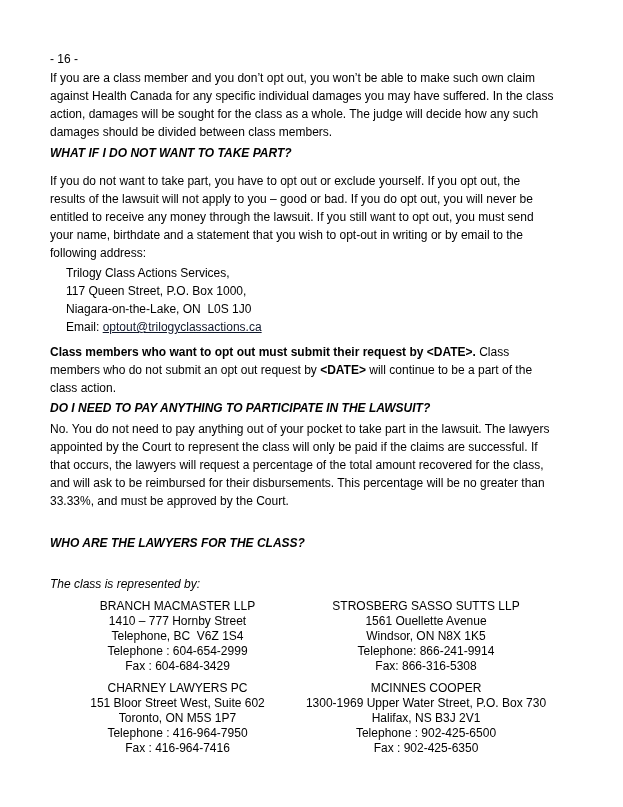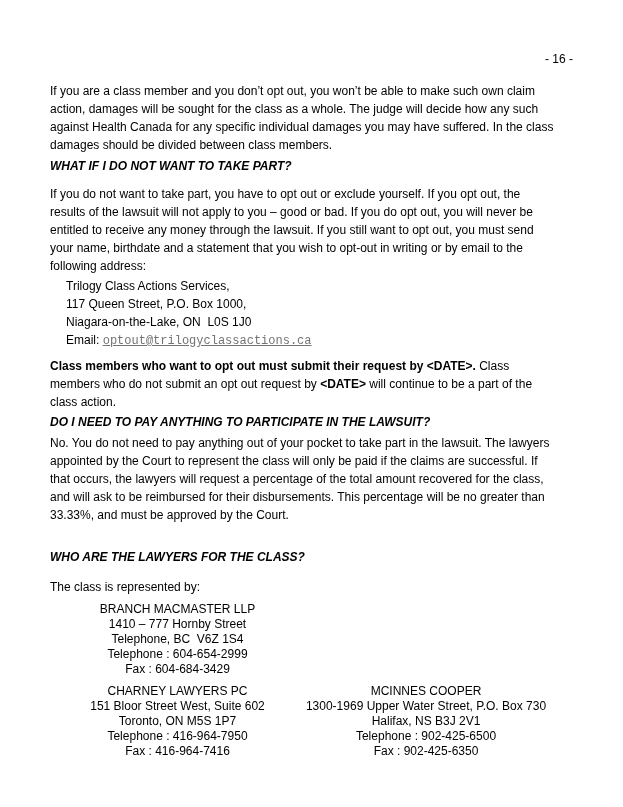--- a/index.html
+++ b/index.html
@@ -19,51 +19,51 @@
   .doc {
     padding: 50px 50px 0 50px;
     width: 523px;
   }
   .line {
     white-space: pre;
     line-height: 18px;
   }
   .bold { font-weight: bold; margin-top: 16px; }
   .page-number {
-    text-align: right;
+    text-align: left;
     line-height: 18px;
-    margin-bottom: 14px;
+    margin-bottom: 1px;
     white-space: pre;
   }
   .heading {
     font-weight: bold;
     line-height: 18px;
     white-space: pre;
     font-style: italic;
   }
   .h-optout   { margin-top: 3px; }
   .h-fees     { margin-top: 2px; }
   .h-lawyers  { margin-top: 24px; }
   .p-intro    { margin-top: 0; }
   .p-optout   { margin-top: 10px; }
   .p-fees     { margin-top: 3px; }
   .address-block {
     margin-top: 2px;
     margin-left: 16px;
   }
   .deadline-para { margin-top: 7px; }
   .lawyers-intro-line {
-    margin-top: 12px;
+    margin-top: 23px;
     line-height: 18px;
     white-space: pre;
+    font-style: italic;
   }
   .email-link {
-    color: #737373;
+    color: #0f172a;
     text-decoration: underline;
-    font-family: Liberation Mono, monospace;
   }
   .firms {
     margin-top: 6px;
     width: 500px;
   }
   .firms-row { display: flex; }
   .firms-row.second { margin-top: 7px; }
   .firm { text-align: center; }
   .firm.col1 { width: 255px; }
   .firm.col2 { width: 242px; }
@@ -75,22 +75,22 @@
 </style>
 </head>
 <body>
 
 <div class="doc">
 
   <div class="page-number">- 16 -</div>
 
   <div class="para p-intro">
       <div class="line">If you are a class member and you don’t opt out, you won’t be able to make such own claim</div>
+      <div class="line">against Health Canada for any specific individual damages you may have suffered. In the class</div>
       <div class="line">action, damages will be sought for the class as a whole. The judge will decide how any such</div>
-      <div class="line">against Health Canada for any specific individual damages you may have suffered. In the class</div>
       <div class="line">damages should be divided between class members.</div>
     </div>
 
   <div class="heading h-optout">WHAT IF I DO NOT WANT TO TAKE PART?</div>
 
   <div class="para p-optout">
       <div class="line">If you do not want to take part, you have to opt out or exclude yourself. If you opt out, the</div>
       <div class="line">results of the lawsuit will not apply to you – good or bad. If you do opt out, you will never be</div>
       <div class="line">entitled to receive any money through the lawsuit. If you still want to opt out, you must send</div>
       <div class="line">your name, birthdate and a statement that you wish to opt-out in writing or by email to the</div>
@@ -130,20 +130,29 @@
     <div class="firms-row">
       <div class="firm col1">
         <div class="firm-name">BRANCH MACMASTER LLP</div>
         <div>
             <div class="line">1410 – 777 Hornby Street</div>
             <div class="line">Telephone, BC  V6Z 1S4</div>
             <div class="line">Telephone : 604-654-2999</div>
             <div class="line">Fax : 604-684-3429</div>
           </div>
       </div>
+      <div class="firm col2">
+        <div class="firm-name">STROSBERG SASSO SUTTS LLP</div>
+        <div>
+            <div class="line">1561 Ouellette Avenue</div>
+            <div class="line">Windsor, ON N8X 1K5</div>
+            <div class="line">Telephone: 866-241-9914</div>
+            <div class="line">Fax: 866-316-5308</div>
+          </div>
+      </div>
     </div>
     <div class="firms-row second">
       <div class="firm col1">
         <div class="firm-name">CHARNEY LAWYERS PC</div>
         <div>
             <div class="line">151 Bloor Street West, Suite 602</div>
             <div class="line">Toronto, ON M5S 1P7</div>
             <div class="line">Telephone : 416-964-7950</div>
             <div class="line">Fax : 416-964-7416</div>
           </div>

